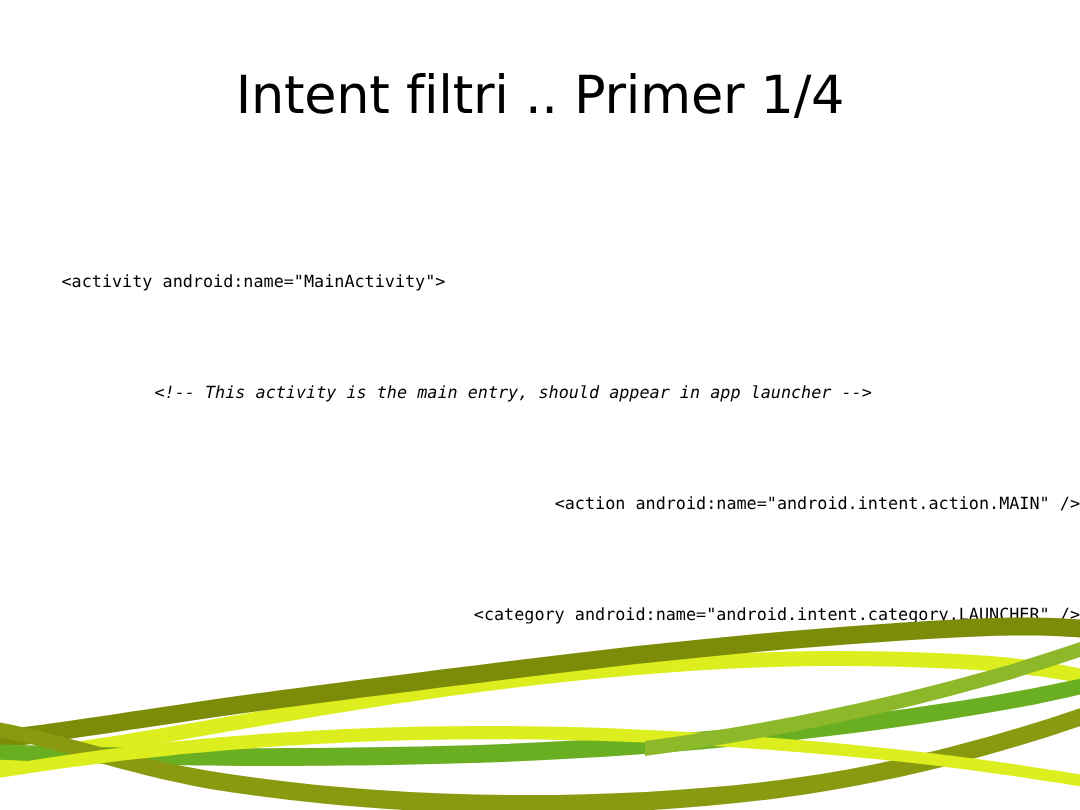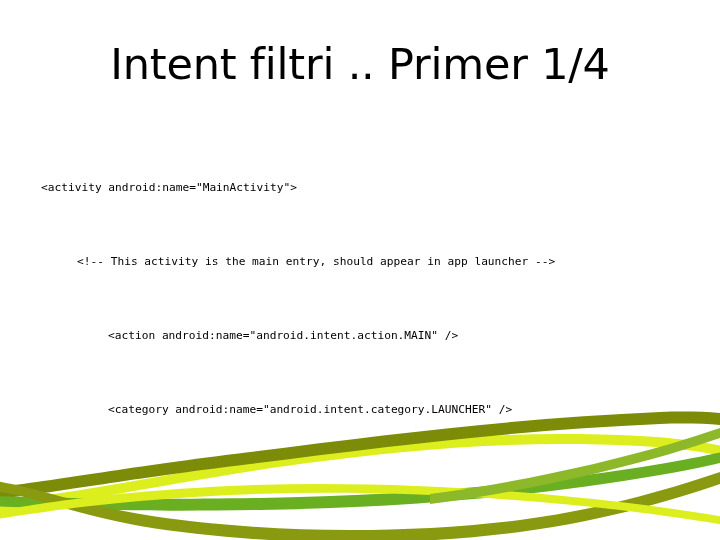--- a/index.html
+++ b/index.html
@@ -22,21 +22,21 @@
     background: #ffffff;
     overflow: hidden;
   }
   #slide-title {
     position: absolute;
     left: 0;
     top: 42px;
     width: 720px;
     text-align: center;
     font-family: "DejaVu Sans", "Liberation Sans", sans-serif;
-    font-size: 43px;
+    font-size: 35px;
     font-weight: normal;
     color: #000000;
     letter-spacing: -0.2px;
     line-height: 44px;
     white-space: nowrap;
   }
   #code-block {
     position: absolute;
     left: 0;
     top: 127px;
@@ -46,22 +46,22 @@
     line-height: 24.6px;
     color: #000000;
     white-space: pre;
   }
   .code-line {
     height: 24.6px;
     white-space: pre;
     color: #000000;
   }
   .ind-0 { padding-left: 41px; }
-  .ind-1 { padding-left: 77px; }
-  .ind-2 { padding-left: 108px; }
+  .ind-1 { padding-left: 103px; font-style: italic; }
+  .ind-2 { padding-left: 108px; text-align: right; }
 
   #wave-decoration {
     position: absolute;
     left: 0;
     bottom: 0;
     width: 720px;
     height: 130px;
     pointer-events: none;
   }
   #wave-decoration svg {

